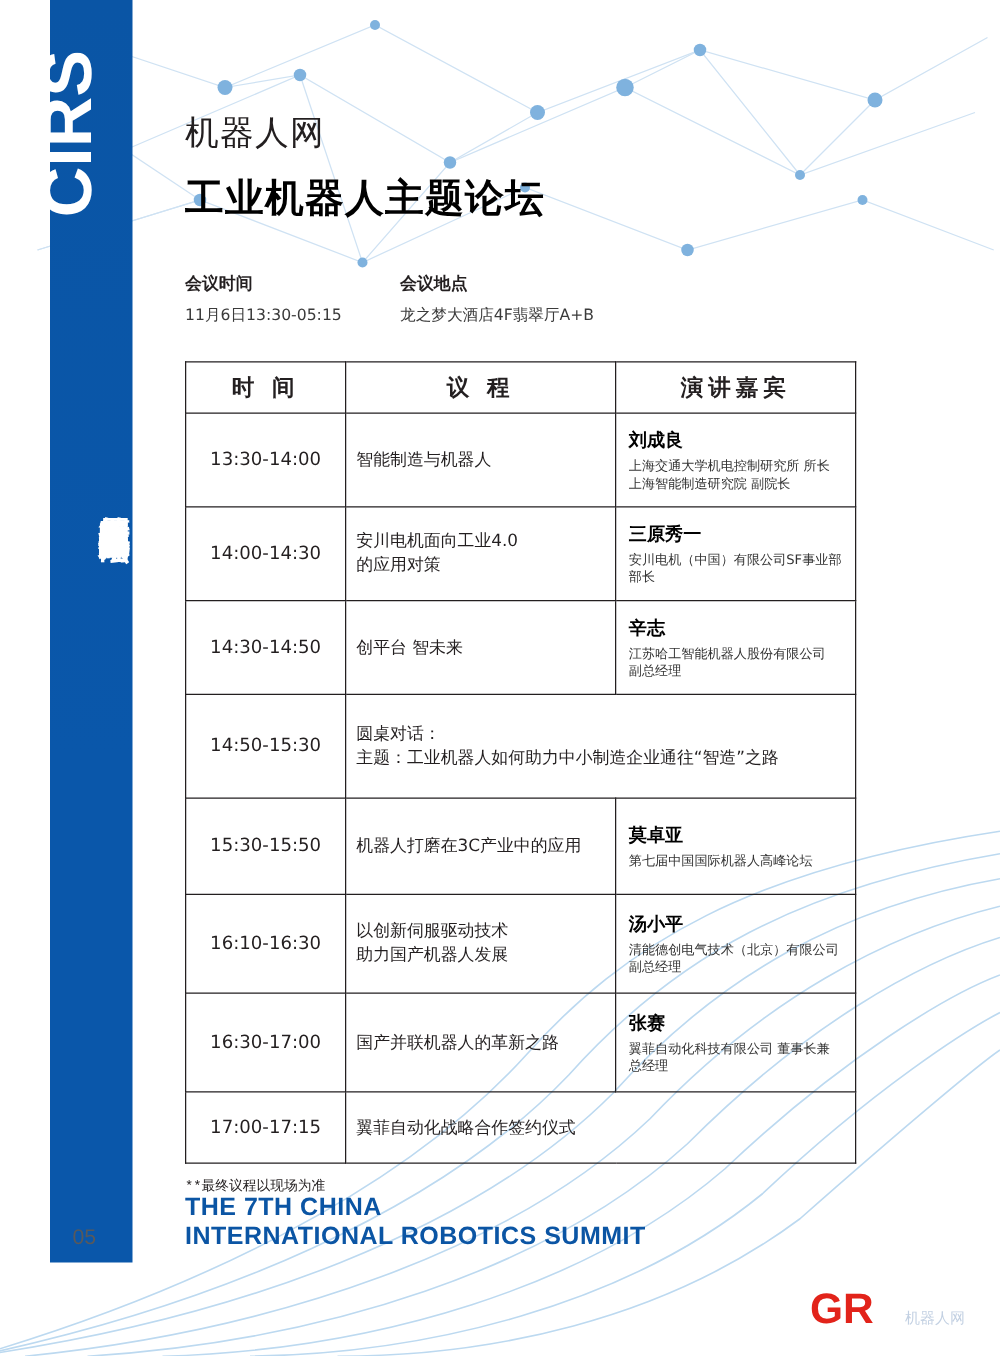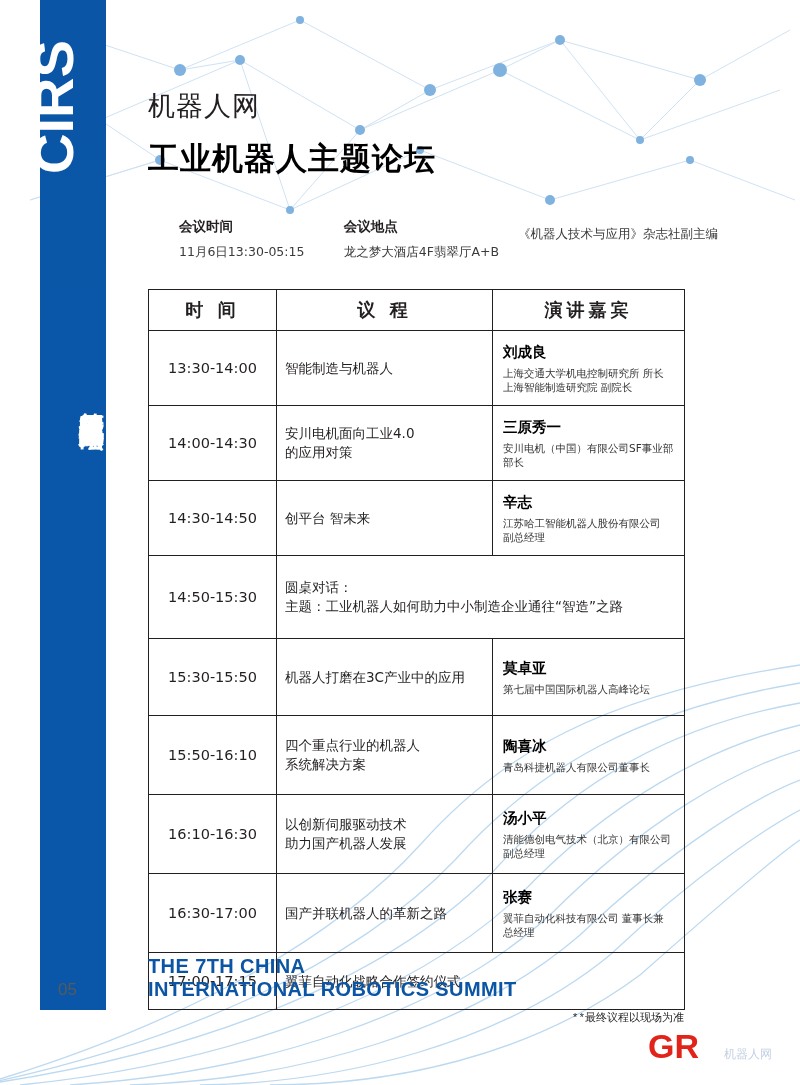--- a/index.html
+++ b/index.html
@@ -84,21 +84,20 @@
     font-weight: bold;
     color: #000;
     margin-top: 14px;
     letter-spacing: 1px;
     font-family: "DejaVu Sans", sans-serif;
   }
 
   .meta-row {
     display: flex;
     margin-top: 38px;
-    margin-left: 31px;
   }
   .meta-col { margin-right: 0; }
   .meta-col.c1 { width: 172px; }
   .meta-col.c2 { width: 182px; }
   .meta-col.c3 { width: 240px; }
   .meta-label {
     font-size: 13.5px;
     font-weight: bold;
     color: #231f20;
     font-family: "DejaVu Sans", sans-serif;
@@ -165,23 +164,24 @@
   tr.r3 td { height: 58px; }
   tr.r4 td { height: 66px; }
   tr.r5 td { height: 60px; }
   tr.r6 td { height: 62px; }
   tr.r7 td { height: 62px; }
   tr.r8 td { height: 62px; }
   tr.r9 td { height: 40px; }
 
   .note {
     width: 536px;
-    text-align: right;
+    text-align: left;
     font-size: 11px;
     color: #231f20;
+    margin-top: 10px;
     font-family: Liberation Mono, monospace;
   }
 
   
   .footer-en {
     position: absolute;
     left: 148px;
     top: 955px;
     color: #0b55a4;
     font-weight: bold;
@@ -277,21 +277,20 @@
   <div class="meta-row">
     <div class="meta-col c1">
       <div class="meta-label">会议时间</div>
       <div class="meta-value">11月6日13:30-05:15</div>
     </div>
     <div class="meta-col c2">
       <div class="meta-label">会议地点</div>
       <div class="meta-value">龙之梦大酒店4F翡翠厅A+B</div>
     </div>
     <div class="meta-col c3">
-      <div class="meta-value">《机器人技术与应用》杂志社副主编</div>
     </div>
   </div>
 
   <table class="agenda">
     <colgroup>
       <col class="c-time">
         <col class="c-topic">
         <col class="c-speaker">
     </colgroup>
     <thead>
@@ -331,28 +330,20 @@
         <td class="topic" colspan="2">圆桌对话：<br>主题：工业机器人如何助力中小制造企业通往“智造”之路</td>
       </tr>
       <tr class="r5">
         <td class="time">15:30-15:50</td>
         <td class="topic">机器人打磨在3C产业中的应用</td>
         <td class="speaker">
           <div class="sp-name">莫卓亚</div>
           <div class="sp-org">第七届中国国际机器人高峰论坛</div>
         </td>
       </tr>
-      <tr class="r6">
-        <td class="time">15:50-16:10</td>
-        <td class="topic">四个重点行业的机器人<br>系统解决方案</td>
-        <td class="speaker">
-          <div class="sp-name">陶喜冰</div>
-          <div class="sp-org">青岛科捷机器人有限公司董事长</div>
-        </td>
-      </tr>
       <tr class="r7">
         <td class="time">16:10-16:30</td>
         <td class="topic">以创新伺服驱动技术<br>助力国产机器人发展</td>
         <td class="speaker">
           <div class="sp-name">汤小平</div>
           <div class="sp-org">清能德创电气技术（北京）有限公司<br>副总经理</div>
         </td>
       </tr>
       <tr class="r8">
         <td class="time">16:30-17:00</td>

